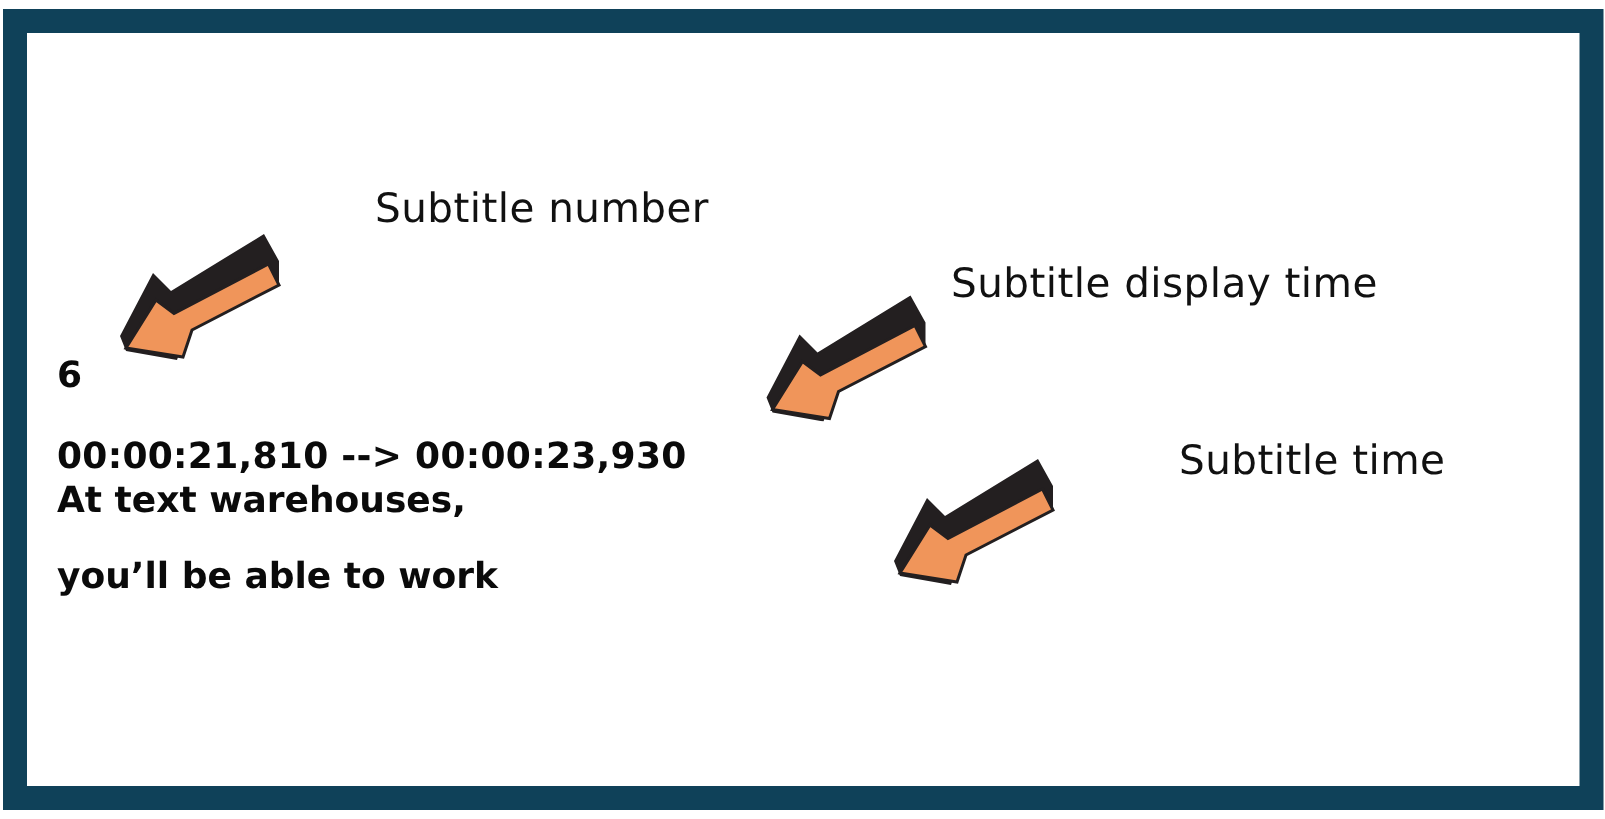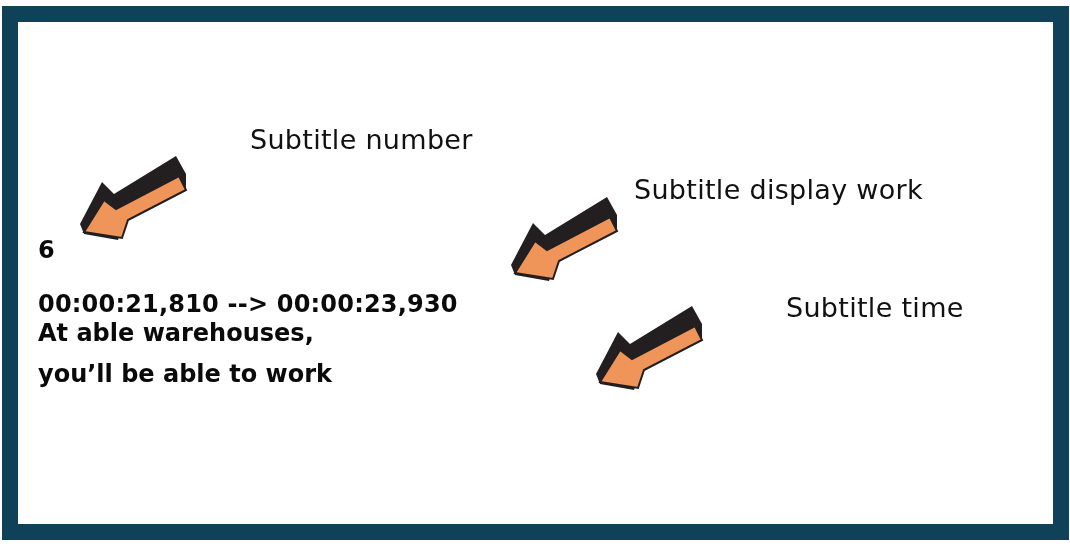--- a/index.html
+++ b/index.html
@@ -50,27 +50,27 @@
       width: 112px;
       height: 88px;
     }
   </style>
 </head>
 <body>
 
 <div class="frame"></div>
 
 <div class="label" style="left:250px; top:126px;">Subtitle number</div>
-<div class="label" style="left:634px; top:176px;">Subtitle display work</div>
+<div class="label" style="left:634px; top:176px;">Subtitle display time</div>
 <div class="label" style="left:786px; top:294px;">Subtitle time</div>
 
 <div class="srt" style="top:238px;">6</div>
 <div class="srt" style="top:292px; letter-spacing:0.2px;">00:00:21,810 --&gt; 00:00:23,930</div>
-<div class="srt" style="top:321px;">At able warehouses,</div>
-<div class="srt" style="top:362px;">you’ll be able to work</div>
+<div class="srt" style="top:321px;">At text warehouses,</div>
+<div class="srt" style="top:372px;">you’ll be able to work</div>
 
 <svg class="arrow" style="left:78px; top:152px;" viewBox="0 0 112 88">
   <polygon points="2,72 24,30 36,42 98,4 108,22 108,38 46,70 40,88 6,82" fill="#231f20"></polygon>
   <polygon points="6,80 26,48 38,57 101,24 108,38 50,68 44,86" fill="#f0955a" stroke="#231f20" stroke-width="2" stroke-linejoin="miter"></polygon>
 </svg>
 
 <svg class="arrow" style="left:509px; top:193px;" viewBox="0 0 112 88">
   <polygon points="2,72 24,30 36,42 98,4 108,22 108,38 46,70 40,88 6,82" fill="#231f20"></polygon>
   <polygon points="6,80 26,48 38,57 101,24 108,38 50,68 44,86" fill="#f0955a" stroke="#231f20" stroke-width="2" stroke-linejoin="miter"></polygon>
 </svg>

